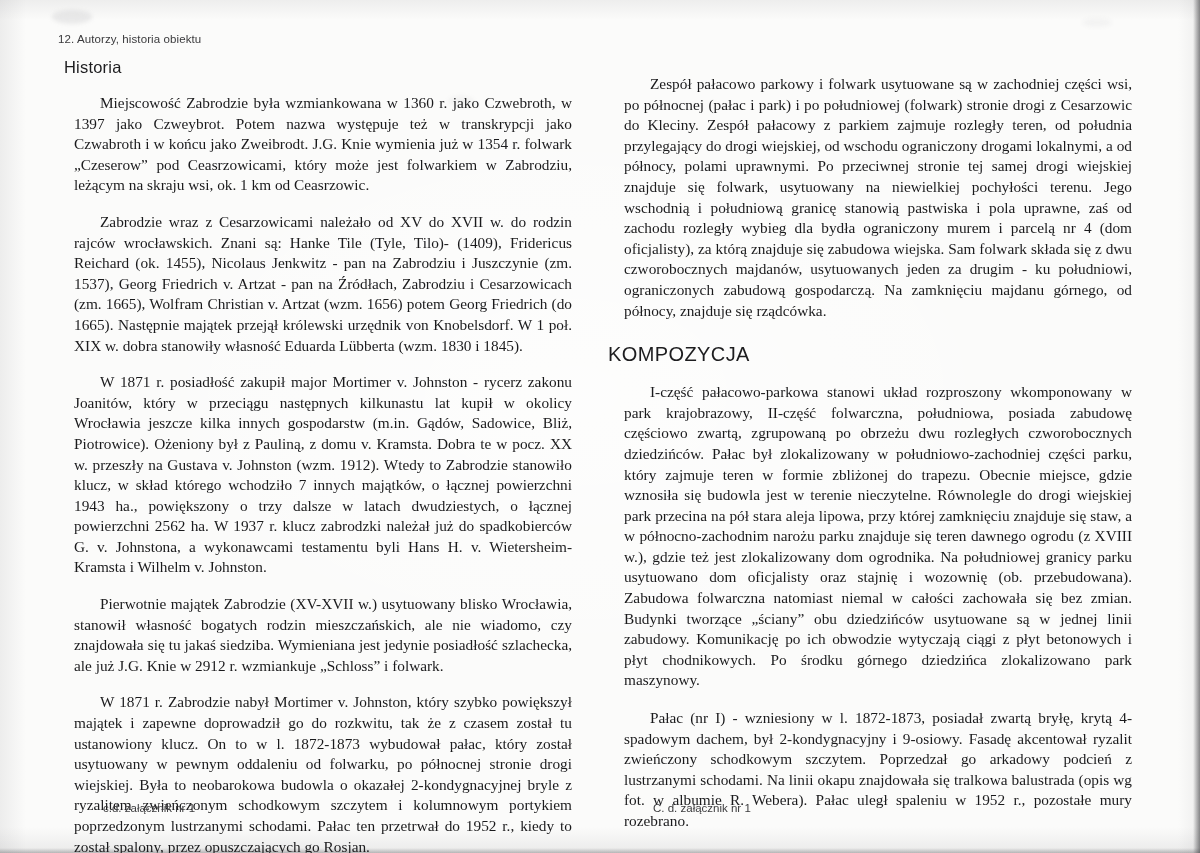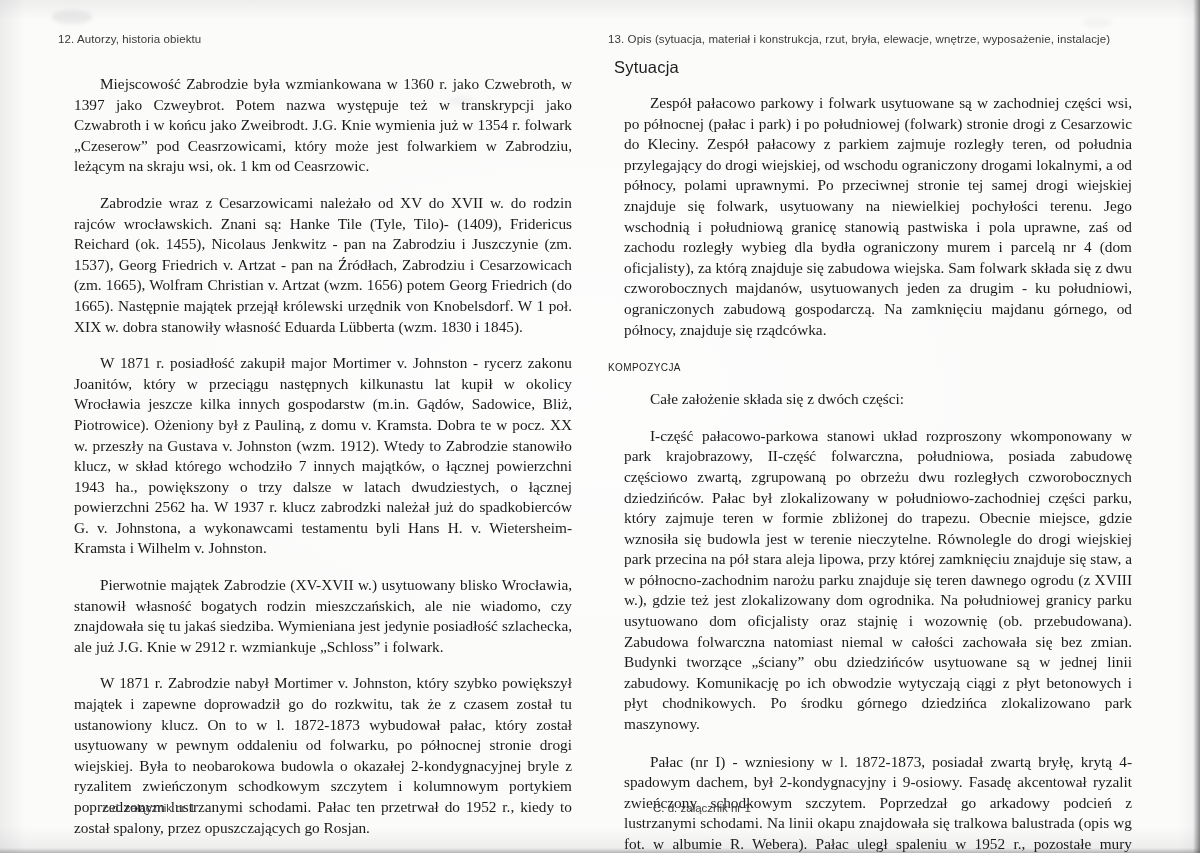--- a/index.html
+++ b/index.html
@@ -90,21 +90,21 @@
   .sect-title {
     font-family: "Liberation Sans", sans-serif;
     font-size: 16.5px;
     color: #1d1d1f;
     margin: 0 0 14px 0;
     font-weight: 400;
     letter-spacing: 0.2px;
   }
   .sect-title.indented { margin-left: 6px; }
   .sect-title.kompozycja {
-    font-size: 10px;
+    font-size: 20px;
     margin: 22px 0 16px 0;
     letter-spacing: 0.4px;
   }
 
   p.body {
     margin: 16px;
     text-align: justify;
     text-justify: inter-word;
     font-size: 15.3px;
     line-height: 20.6px;
@@ -137,37 +137,35 @@
   <div class="scan-shade"></div>
   <div class="edge-dark-right"></div>
   <div class="edge-dark-bottom"></div>
   <div class="smudge" style="left:52px;top:10px;width:40px;height:14px;"></div>
   <div class="smudge" style="left:448px;top:96px;width:26px;height:10px;opacity:.5;"></div>
   <div class="smudge" style="left:1082px;top:18px;width:30px;height:9px;opacity:.45;"></div>
 
   <div class="content">
 
     <div class="hdr hdr-left">12. Autorzy, historia obiektu</div>
-    <div class="hdr hdr-right">13. Opis (sytuacja, materiał i konstrukcja, rzut, bryła, elewacje, wnętrze, wyposażenie, instalacje)</div>
 
     <div class="col col-left">
+      <h2 class="sect-title indented">Historia</h2>
       <p class="body">Miejscowość Zabrodzie była wzmiankowana w 1360 r. jako Czwebroth, w 1397 jako Czweybrot. Potem nazwa występuje też w transkrypcji jako Czwabroth i w końcu jako Zweibrodt. J.G. Knie wymienia już w 1354 r. folwark „Czeserow” pod Ceasrzowicami, który może jest folwarkiem w Zabrodziu, leżącym na skraju wsi, ok. 1 km od Ceasrzowic.</p>
       <p class="body">Zabrodzie wraz z Cesarzowicami należało od XV do XVII w. do rodzin rajców wrocławskich. Znani są: Hanke Tile (Tyle, Tilo)- (1409), Fridericus Reichard (ok. 1455), Nicolaus Jenkwitz - pan na Zabrodziu i Juszczynie (zm. 1537), Georg Friedrich v. Artzat - pan na Źródłach, Zabrodziu i Cesarzowicach (zm. 1665), Wolfram Christian v. Artzat (wzm. 1656) potem Georg Friedrich (do 1665). Następnie majątek przejął królewski urzędnik von Knobelsdorf. W 1 poł. XIX w. dobra stanowiły własność Eduarda Lübberta (wzm. 1830 i 1845).</p>
       <p class="body">W 1871 r. posiadłość zakupił major Mortimer v. Johnston - rycerz zakonu Joanitów, który w przeciągu następnych kilkunastu lat kupił w okolicy Wrocławia jeszcze kilka innych gospodarstw (m.in. Gądów, Sadowice, Bliż, Piotrowice). Ożeniony był z Pauliną, z domu v. Kramsta. Dobra te w pocz. XX w. przeszły na Gustava v. Johnston (wzm. 1912). Wtedy to Zabrodzie stanowiło klucz, w skład którego wchodziło 7 innych majątków, o łącznej powierzchni 1943 ha., powiększony o trzy dalsze w latach dwudziestych, o łącznej powierzchni 2562 ha. W 1937 r. klucz zabrodzki należał już do spadkobierców G. v. Johnstona, a wykonawcami testamentu byli Hans H. v. Wietersheim-Kramsta i Wilhelm v. Johnston.</p>
       <p class="body">Pierwotnie majątek Zabrodzie (XV-XVII w.) usytuowany blisko Wrocławia, stanowił własność bogatych rodzin mieszczańskich, ale nie wiadomo, czy znajdowała się tu jakaś siedziba. Wymieniana jest jedynie posiadłość szlachecka, ale już J.G. Knie w 2912 r. wzmiankuje „Schloss” i folwark.</p>
       <p class="body">W 1871 r. Zabrodzie nabył Mortimer v. Johnston, który szybko powiększył majątek i zapewne doprowadził go do rozkwitu, tak że z czasem został tu ustanowiony klucz. On to w l. 1872-1873 wybudował pałac, który został usytuowany w pewnym oddaleniu od folwarku, po północnej stronie drogi wiejskiej. Była to neobarokowa budowla o okazałej 2-kondygnacyjnej bryle z ryzalitem zwieńczonym schodkowym szczytem i kolumnowym portykiem poprzedzonym lustrzanymi schodami. Pałac ten przetrwał do 1952 r., kiedy to został spalony, przez opuszczających go Rosjan.</p>
     </div>
 
     <div class="col col-right">
-      <h2 class="sect-title indented">Sytuacja</h2>
       <p class="body">Zespół pałacowo parkowy i folwark usytuowane są w zachodniej części wsi, po północnej (pałac i park) i po południowej (folwark) stronie drogi z Cesarzowic do Kleciny. Zespół pałacowy z parkiem zajmuje rozległy teren, od południa przylegający do drogi wiejskiej, od wschodu ograniczony drogami lokalnymi, a od północy, polami uprawnymi. Po przeciwnej stronie tej samej drogi wiejskiej znajduje się folwark, usytuowany na niewielkiej pochyłości terenu. Jego wschodnią i południową granicę stanowią pastwiska i pola uprawne, zaś od zachodu rozległy wybieg dla bydła ograniczony murem i parcelą nr 4 (dom oficjalisty), za którą znajduje się zabudowa wiejska. Sam folwark składa się z dwu czworobocznych majdanów, usytuowanych jeden za drugim - ku południowi, ograniczonych zabudową gospodarczą. Na zamknięciu majdanu górnego, od północy, znajduje się rządcówka.</p>
 
       <h3 class="sect-title kompozycja">KOMPOZYCJA</h3>
 
-      <p class="body">Całe założenie składa się z dwóch części:</p>
       <p class="body">I-część pałacowo-parkowa stanowi układ rozproszony wkomponowany w park krajobrazowy, II-część folwarczna, południowa, posiada zabudowę częściowo zwartą, zgrupowaną po obrzeżu dwu rozległych czworobocznych dziedzińców. Pałac był zlokalizowany w południowo-zachodniej części parku, który zajmuje teren w formie zbliżonej do trapezu. Obecnie miejsce, gdzie wznosiła się budowla jest w terenie nieczytelne. Równolegle do drogi wiejskiej park przecina na pół stara aleja lipowa, przy której zamknięciu znajduje się staw, a w północno-zachodnim narożu parku znajduje się teren dawnego ogrodu (z XVIII w.), gdzie też jest zlokalizowany dom ogrodnika. Na południowej granicy parku usytuowano dom oficjalisty oraz stajnię i wozownię (ob. przebudowana). Zabudowa folwarczna natomiast niemal w całości zachowała się bez zmian. Budynki tworzące „ściany” obu dziedzińców usytuowane są w jednej linii zabudowy. Komunikację po ich obwodzie wytyczają ciągi z płyt betonowych i płyt chodnikowych. Po środku górnego dziedzińca zlokalizowano park maszynowy.</p>
 
       <p class="body italic-lead"><span class="it">Pałac (nr I)</span><span> - wzniesiony w l. 1872-1873, posiadał zwartą bryłę, krytą 4-spadowym dachem, był 2-kondygnacyjny i 9-osiowy. Fasadę akcentował ryzalit zwieńczony schodkowym szczytem. Poprzedzał go arkadowy podcień z lustrzanymi schodami. Na linii okapu znajdowała się tralkowa balustrada (opis wg fot. w albumie R. Webera). Pałac uległ spaleniu w 1952 r., pozostałe mury rozebrano.</span></p>
     </div>
 
     <div class="footer footer-left">c.d. załącznik nr 1</div>
     <div class="footer footer-right">C. d. załącznik nr 1</div>
 
   </div>
 </div>

